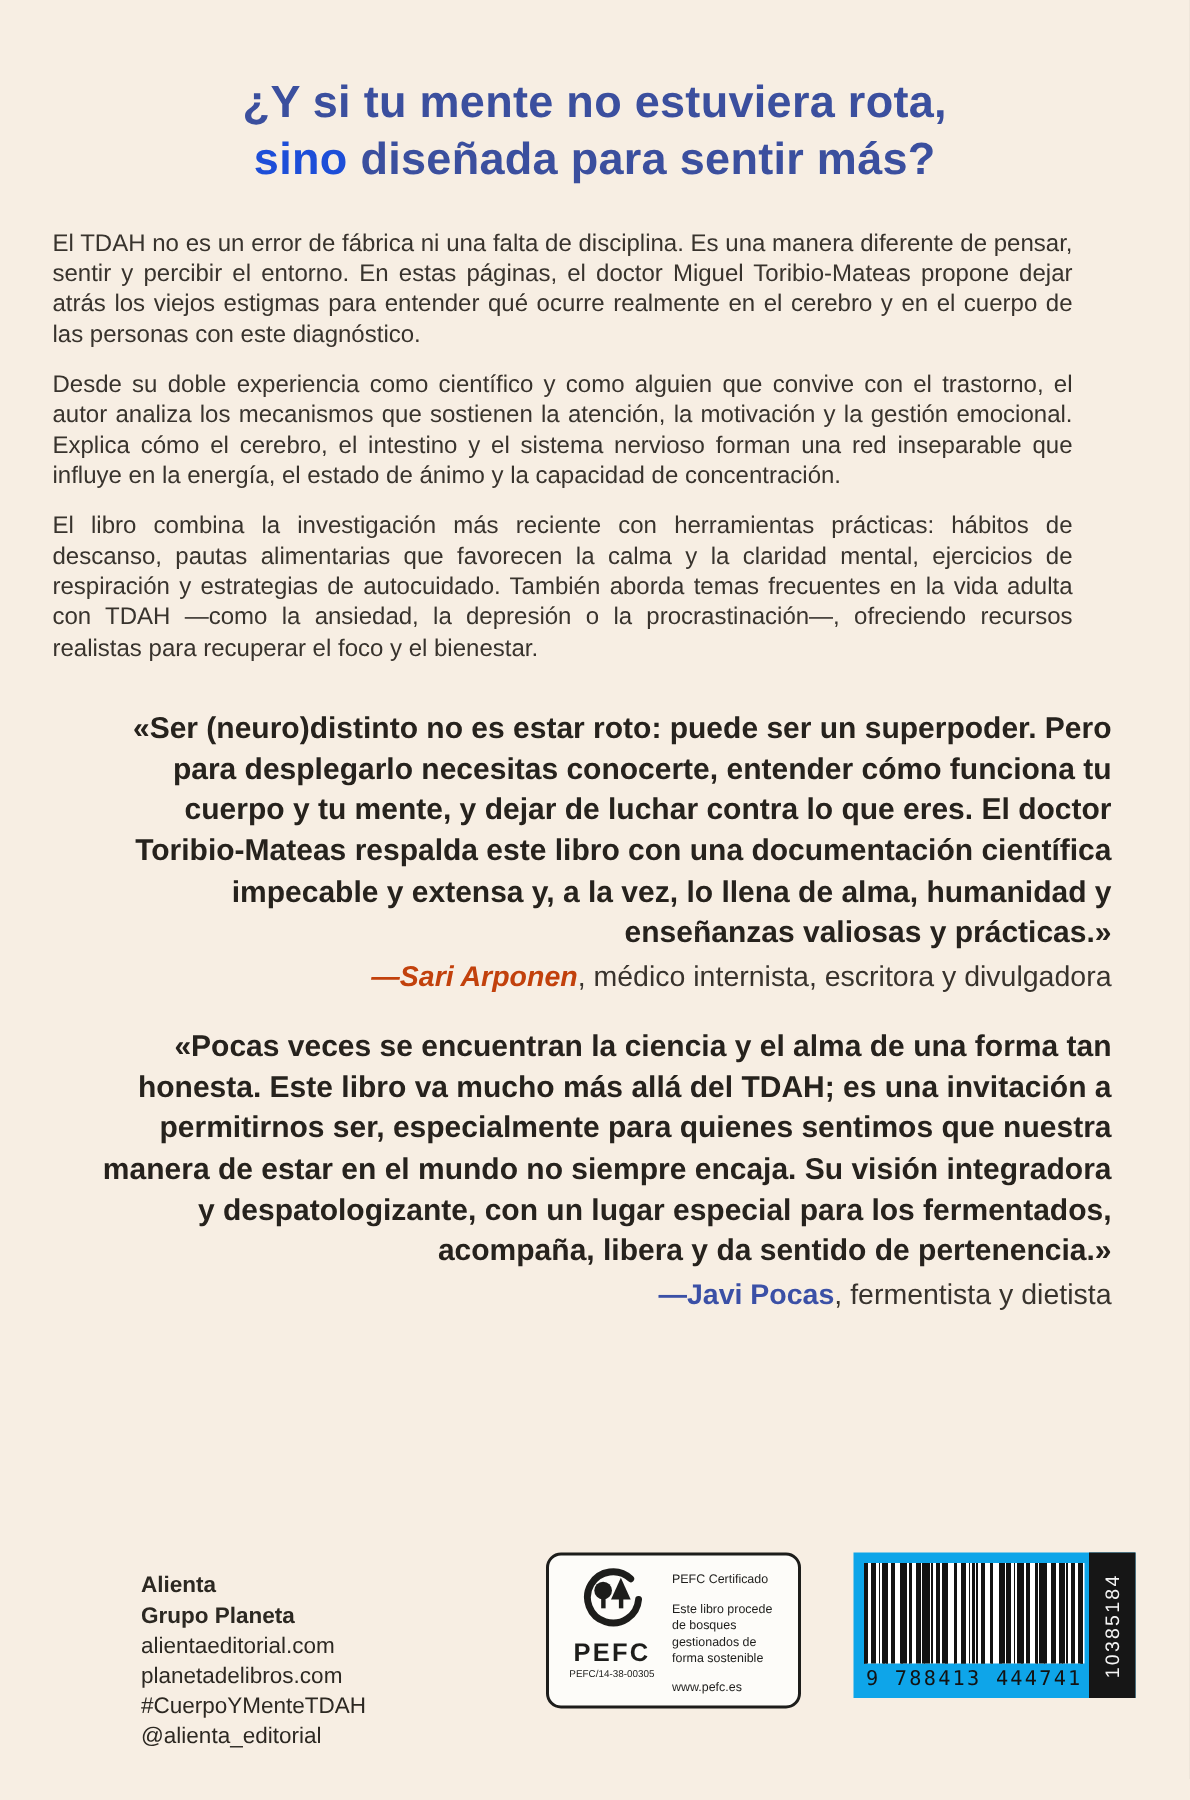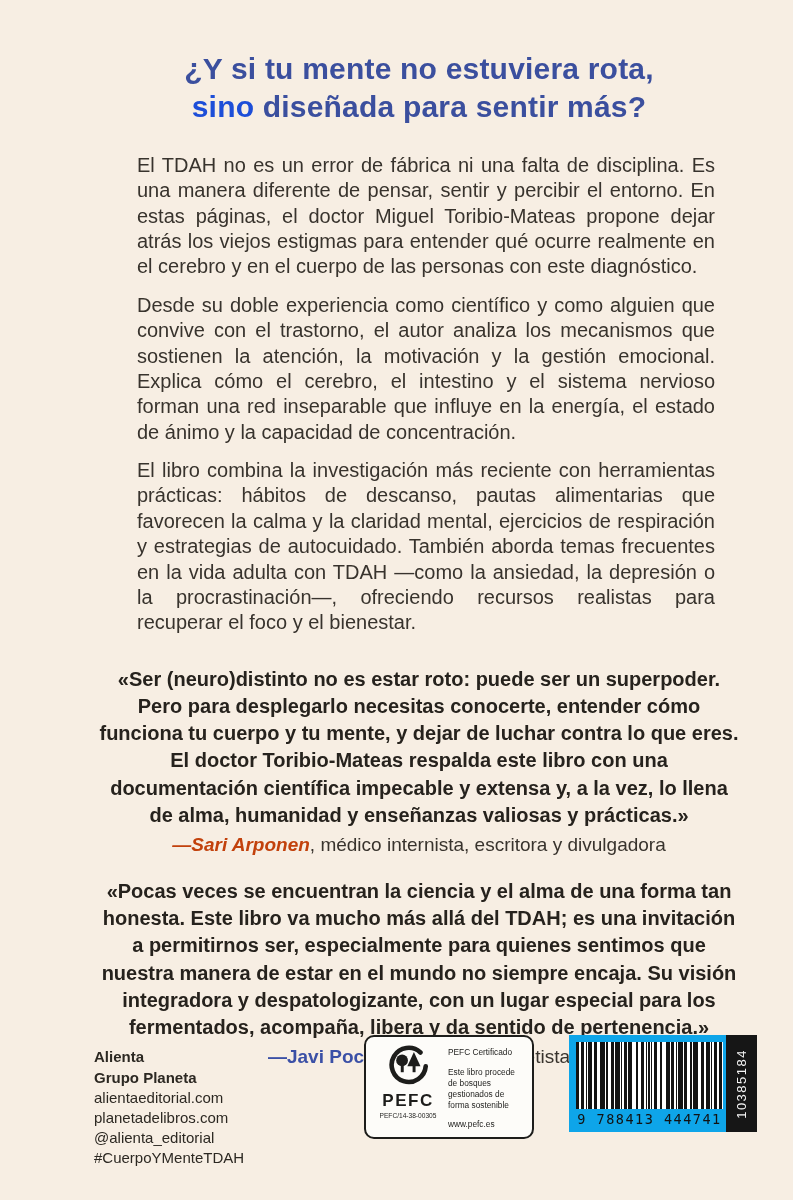--- a/index.html
+++ b/index.html
@@ -5,49 +5,48 @@
   * { margin:0; padding:0; box-sizing:border-box; }
   html,body { background:#e8e0d5; }
   .cover {
     position:relative;
     width:793px; height:1200px;
     margin:0 auto;
     background:#f7eee3;
     font-family:"Liberation Sans", sans-serif;
     color:#35302b;
     overflow:hidden;
-    padding-left:45px;
   }
   
   .tagline {
     margin-top:50px;
     text-align:center;
     font-size:30px;
     font-weight:700;
     line-height:1.28;
     color:#3b4f9e;
     letter-spacing:.2px;
   }
   .tagline .hl { color:#1d4ed8;text-align:right; }
   
   .synopsis {
-    margin:26px 78px 0 92px;
-    font-size:20px;
+    margin:26px 78px 0 35px;
+    font-size:16px;
     line-height:1.27;
     text-align:justify;
     hyphens:auto;
     -webkit-hyphens:auto;
     color:#38332d;
   }
   .synopsis p { margin-bottom:13px; }
   .synopsis p:last-child { margin-bottom:0; }
   
   .quote-block {
     margin:30px 52px 0 52px;
-    text-align:center;
+    text-align:right;
   }
   .quote-block.second { margin-top:22px; }
   .quote-text {
     font-size:20px;
     font-weight:700;
     line-height:1.36;
     color:#26221d;
   }
   .attribution {
     margin-top:5px;
@@ -193,22 +192,22 @@
     <p class="attribution"><span class="name name-blue">—Javi Pocas</span><span>, fermentista y dietista</span></p>
   </div>
 
   <div class="footer">
 
     <div class="publisher">
       <div class="bold">Alienta</div>
       <div class="bold">Grupo Planeta</div>
       <div>alientaeditorial.com</div>
       <div>planetadelibros.com</div>
+      <div>#CuerpoYMenteTDAH</div>
       <div>@alienta_editorial</div>
-      <div>#CuerpoYMenteTDAH</div>
     </div>
 
     <div class="pefc-box">
       <div class="pefc-left">
         <span>
           <svg viewBox="0 0 64 64" aria-hidden="true">
             <path d="M51 13 A26 26 0 1 0 59 34" fill="none" stroke="#1d1d1b" stroke-width="7" stroke-linecap="round"></path>
             <circle cx="23" cy="25" r="9" fill="#1d1d1b"></circle>
             <rect x="21" y="30" width="4.5" height="13" fill="#1d1d1b"></rect>
             <polygon points="41,12 51,34 31,34" fill="#1d1d1b"></polygon>

